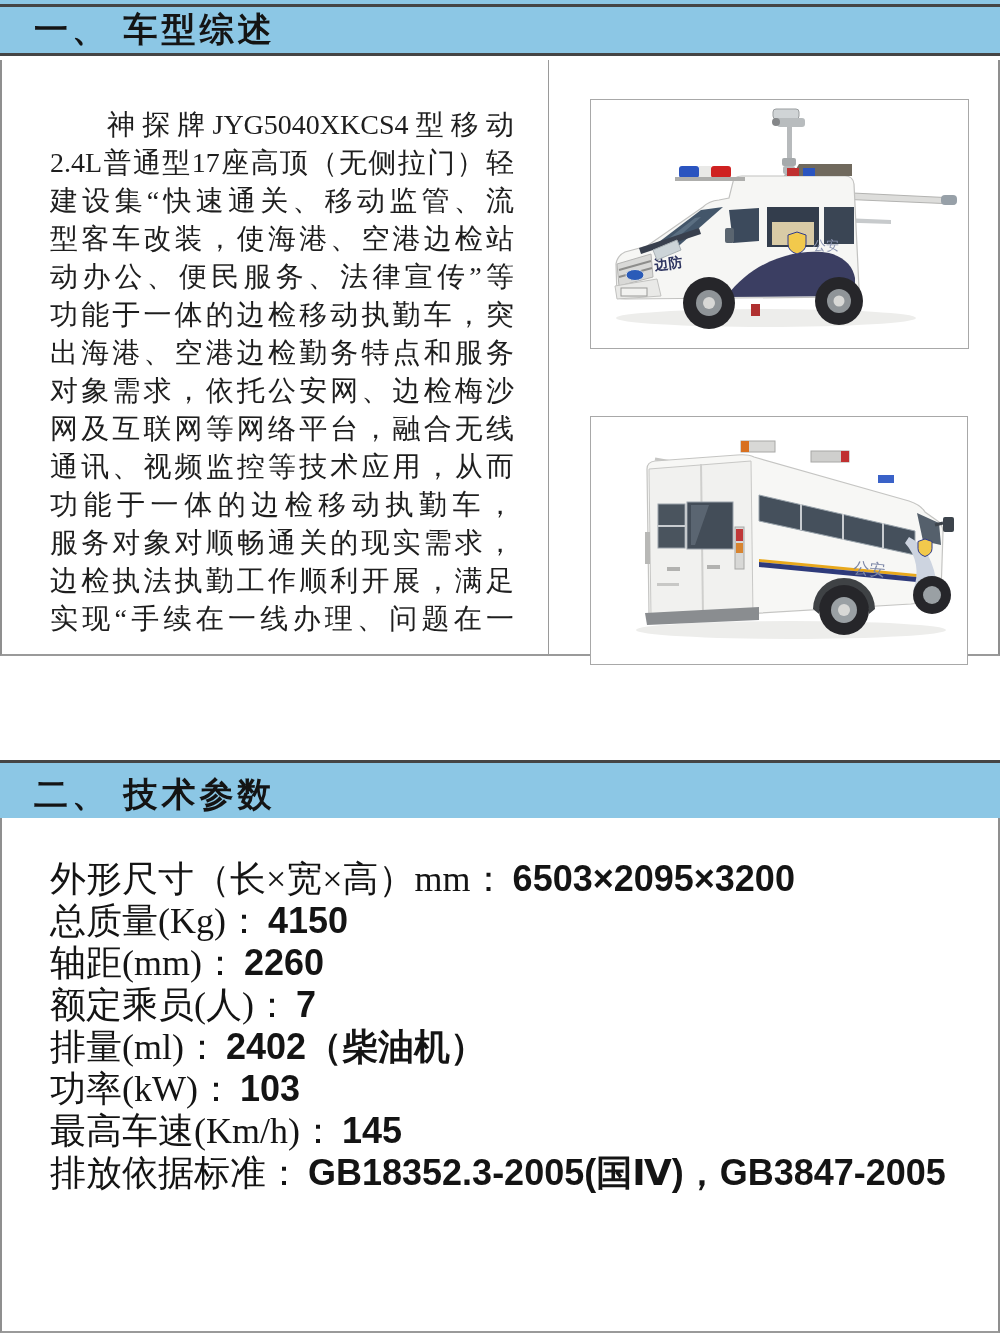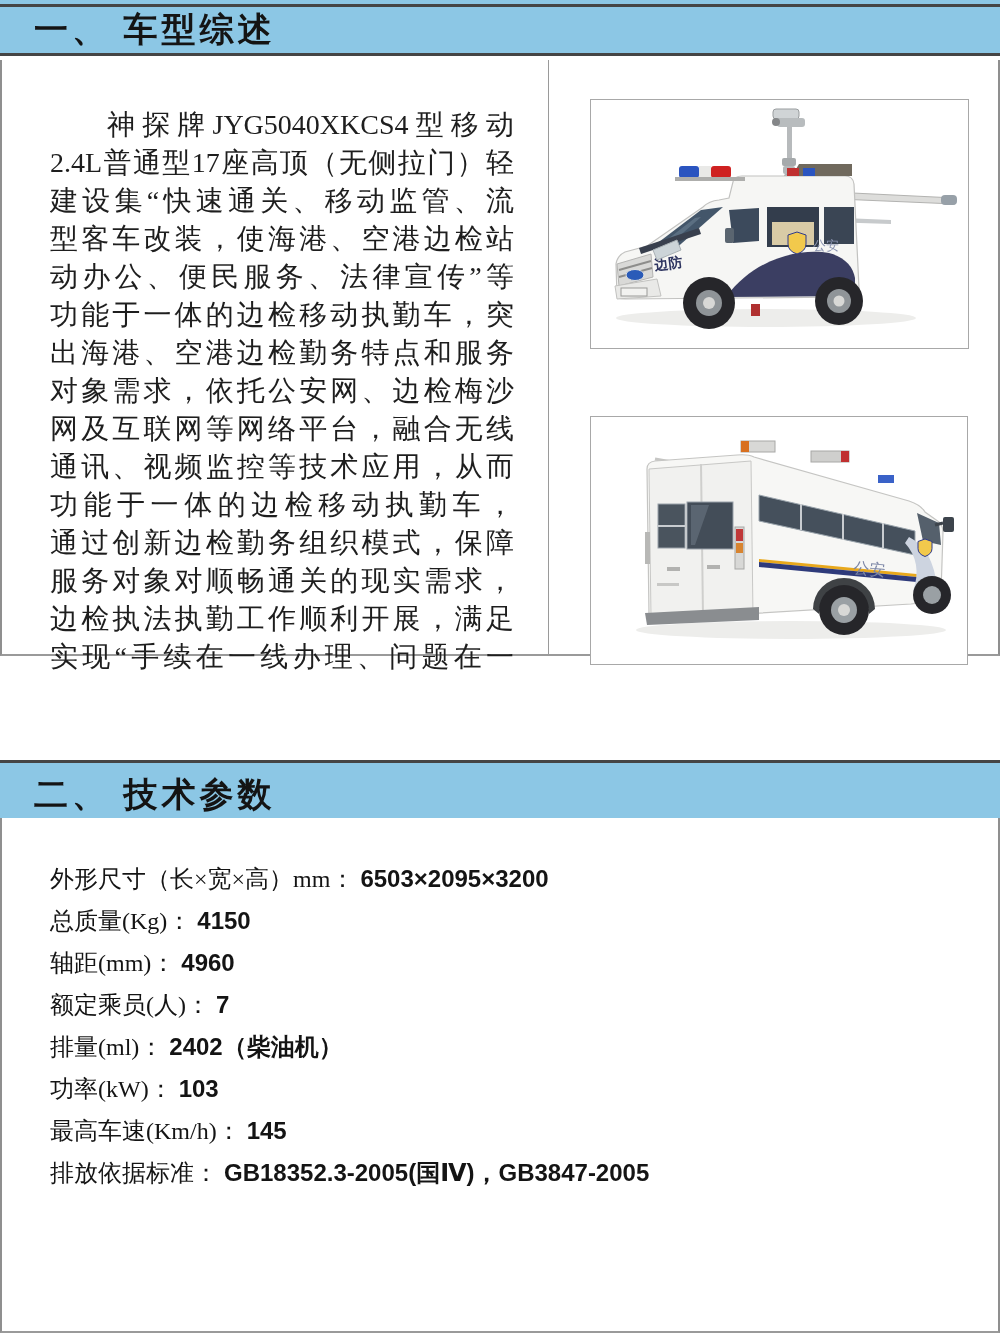--- a/index.html
+++ b/index.html
@@ -35,21 +35,21 @@
 
   
   .img-col{position:absolute;left:547px;top:0;right:0;height:100%;}
   .photo-frame{position:absolute;background:#ffffff;border:1px solid #a8a8a8;}
   .frame-1{left:41px;top:39px;width:377px;height:248px;}
   .frame-2{left:41px;top:356px;width:376px;height:247px;}
   .photo-frame svg{display:block;width:100%;height:100%;}
 
   
   .spec-list{padding:40px 0 0 48px;}
-  .spec-row{font-size:24px;line-height:42px;color:#141414;white-space:nowrap;}
+  .spec-row{font-size:36px;line-height:42px;color:#141414;white-space:nowrap;}
   .spec-label{color:#141414;}
   .spec-value{font-family:"Liberation Sans","DejaVu Sans",sans-serif;font-weight:bold;
               color:#141414;margin-left:6px;}
   svg text{font-family:"Liberation Sans","DejaVu Sans",sans-serif;}
 </style>
 </head>
 <body>
 
 <div class="top-strip"></div>
 <div class="band band-1">
@@ -63,21 +63,20 @@
     <div class="pline">2.4L普通型17座高顶（无侧拉门）轻</div>
     <div class="pline">建设集“快速通关、移动监管、流</div>
     <div class="pline">型客车改装，使海港、空港边检站</div>
     <div class="pline">动办公、便民服务、法律宣传”等</div>
     <div class="pline">功能于一体的边检移动执勤车，突</div>
     <div class="pline">出海港、空港边检勤务特点和服务</div>
     <div class="pline">对象需求，依托公安网、边检梅沙</div>
     <div class="pline">网及互联网等网络平台，融合无线</div>
     <div class="pline">通讯、视频监控等技术应用，从而</div>
     <div class="pline">功能于一体的边检移动执勤车，</div>
-    <div class="pline">通过创新边检勤务组织模式，保障</div>
     <div class="pline">服务对象对顺畅通关的现实需求，</div>
     <div class="pline">边检执法执勤工作顺利开展，满足</div>
     <div class="pline">实现“手续在一线办理、问题在一</div>
   </div>
 
   <div class="v-divider"></div>
 
   <div class="img-col">
 
     <div class="photo-frame frame-1">
@@ -241,21 +240,21 @@
 
 <div class="content-box box-2">
   <div class="spec-list">
     <div class="spec-row">
       <span class="spec-label">外形尺寸（长×宽×高）mm：</span><span class="spec-value">6503×2095×3200</span>
     </div>
     <div class="spec-row">
       <span class="spec-label">总质量(Kg)：</span><span class="spec-value">4150</span>
     </div>
     <div class="spec-row">
-      <span class="spec-label">轴距(mm)：</span><span class="spec-value">4960</span>
+      <span class="spec-label">轴距(mm)：</span><span class="spec-value">2260</span>
     </div>
     <div class="spec-row">
       <span class="spec-label">额定乘员(人)：</span><span class="spec-value">7</span>
     </div>
     <div class="spec-row">
       <span class="spec-label">排量(ml)：</span><span class="spec-value">2402（柴油机）</span>
     </div>
     <div class="spec-row">
       <span class="spec-label">功率(kW)：</span><span class="spec-value">103</span>
     </div>

